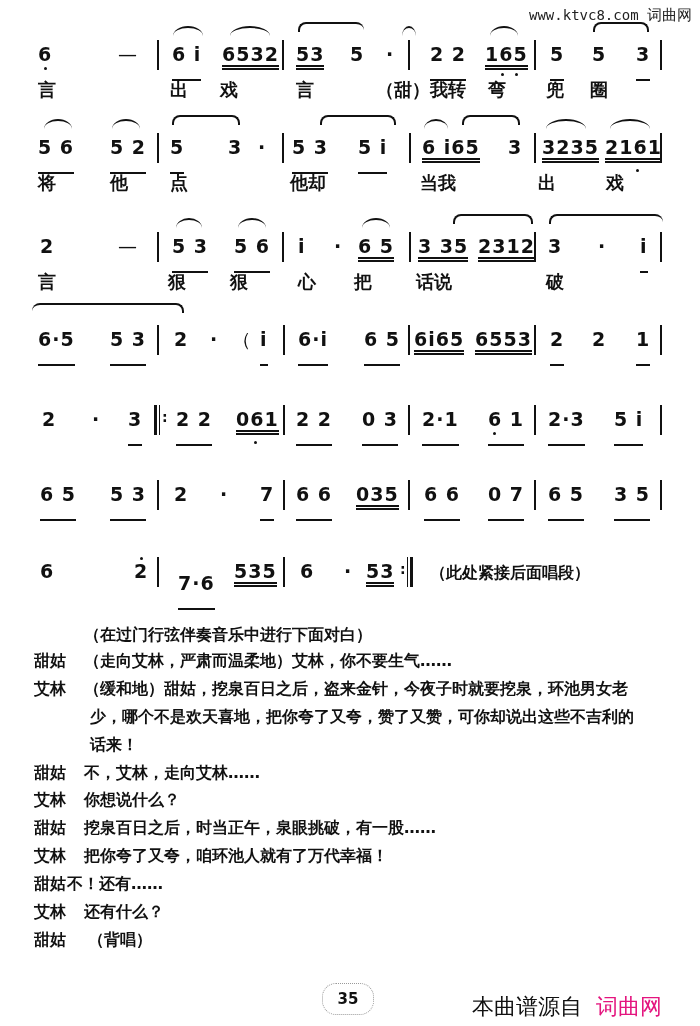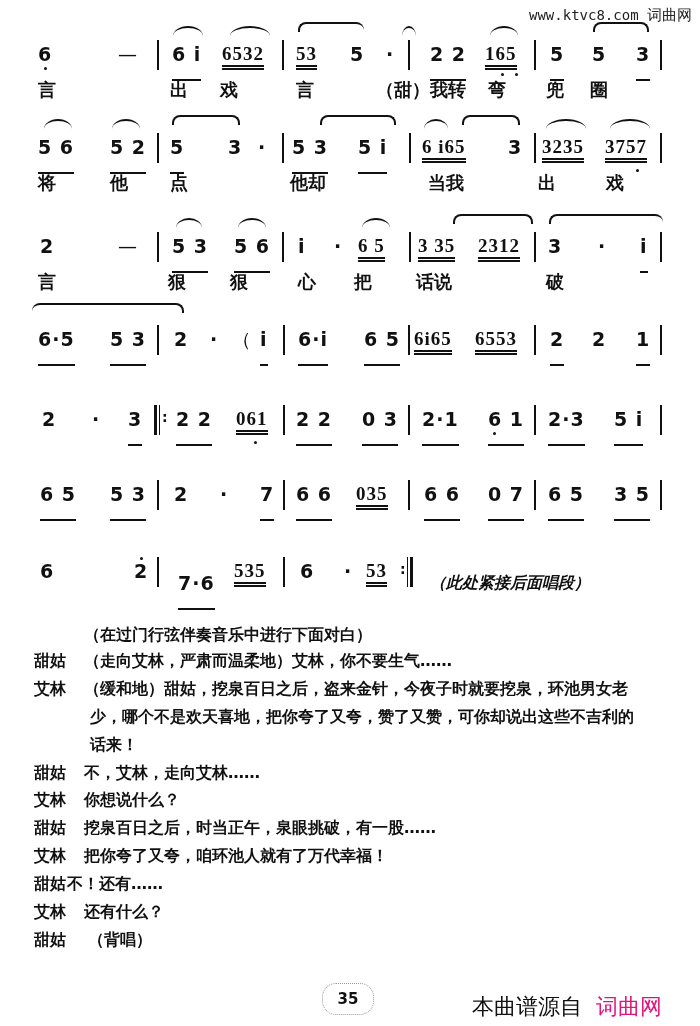--- a/index.html
+++ b/index.html
@@ -3,21 +3,21 @@
 <meta charset="utf-8">
 <style>
   html,body{margin:0;padding:0;background:#fff;}
   body{width:700px;height:1026px;position:relative;overflow:hidden;
        font-family:"DejaVu Sans","Liberation Sans",sans-serif;color:#111;}
   .wm{position:absolute;top:6px;right:8px;font-family:"DejaVu Sans Mono","Liberation Mono",monospace;font-size:14px;color:#222;}
   .wm .cn{font-family:"DejaVu Sans",sans-serif;font-size:15px;}
   .row{position:absolute;left:0;width:700px;}
   .tok{position:absolute;font-weight:bold;font-size:19px;line-height:20px;white-space:nowrap;letter-spacing:1px;}
   .u1{border-bottom:2px solid #111;padding-bottom:15px;}
-  .u2{border-bottom:5px double #111;padding-bottom:1px;font-family:Liberation Serif, serif;}
+  .u2{border-bottom:5px double #111;padding-bottom:1px;}
   .bar{position:absolute;width:2px;background:#111;height:30px;}
   .dbar{position:absolute;width:6px;height:30px;border-left:3px solid #111;border-right:1.5px solid #111;box-sizing:border-box;}
   .lyr{position:absolute;font-size:18px;font-weight:bold;line-height:20px;white-space:nowrap;}
   .slur{position:absolute;border-top:2px solid #111;border-radius:50% 50% 0 0 / 100% 100% 0 0;height:8px;}
   .tie{position:absolute;border-top:2px solid #111;border-left:2px solid #111;border-right:2px solid #111;border-radius:8px 8px 0 0;height:8px;border-bottom:none;}
   .dot-b{position:absolute;width:3px;height:3px;border-radius:50%;background:#111;}
   .dlg{position:absolute;left:0;width:700px;font-size:16px;line-height:26px;font-weight:bold;}
   .dlg .sp{position:absolute;left:34px;}
   .dlg .tx{position:absolute;left:88px;white-space:nowrap;}
   .pageno{position:absolute;left:322px;top:983px;width:50px;height:30px;border:1px dotted #999;border-radius:14px;text-align:center;font-weight:bold;font-size:15px;line-height:30px;}
@@ -86,28 +86,28 @@
   <span class="tok u1" style="left:358px;top:4px;">5 i</span>
   <div class="bar" style="left:409px;top:0;"></div>
   <span class="slur" style="left:424px;top:-14px;width:24px;"></span>
   <span class="tie" style="left:462px;top:-18px;width:54px;"></span>
   <span class="tok u2" style="left:422px;top:4px;">6 i65</span>
   <span class="tok" style="left:508px;top:4px;">3</span>
   <div class="bar" style="left:534px;top:0;"></div>
   <span class="slur" style="left:546px;top:-14px;width:40px;"></span>
   <span class="tok u2" style="left:542px;top:4px;">3235</span>
   <span class="slur" style="left:610px;top:-14px;width:40px;"></span>
-  <span class="tok u2" style="left:605px;top:4px;">3757</span>
+  <span class="tok u2" style="left:605px;top:4px;">2161</span>
   <span class="dot-b" style="left:636px;top:36px;"></span>
   <div class="bar" style="left:660px;top:0;"></div>
   <span class="lyr" style="left:38px;top:40px;">将</span>
   <span class="lyr" style="left:110px;top:40px;">他</span>
   <span class="lyr" style="left:170px;top:40px;">点</span>
   <span class="lyr" style="left:290px;top:40px;">他却</span>
-  <span class="lyr" style="left:420px;top:40px;margin-left:8px;">当我</span>
+  <span class="lyr" style="left:420px;top:40px;">当我</span>
   <span class="lyr" style="left:538px;top:40px;">出</span>
   <span class="lyr" style="left:606px;top:40px;">戏</span>
 </div>
 
 <div class="row" style="top:232px;">
   <span class="tok" style="left:40px;top:4px;">2</span>
   <span class="tok" style="left:118px;top:4px;font-weight:normal;">—</span>
   <div class="bar" style="left:157px;top:0;"></div>
   <span class="slur" style="left:176px;top:-14px;width:26px;"></span>
   <span class="tok u1" style="left:172px;top:4px;">5 3</span>
@@ -206,21 +206,21 @@
   <span class="tok" style="left:134px;top:4px;">2</span>
   <div class="bar" style="left:157px;top:0;"></div>
   <span class="tok u1" style="left:172px;top:16px;margin-left:6px;">7·6</span>
   <span class="tok u2" style="left:234px;top:4px;">535</span>
   <div class="bar" style="left:283px;top:0;"></div>
   <span class="tok" style="left:300px;top:4px;">6</span>
   <span class="tok" style="left:344px;top:4px;">·</span>
   <span class="tok u2" style="left:366px;top:4px;">53</span>
   <span class="tok" style="left:400px;top:2px;font-size:14px;">:</span>
   <div class="dbar" style="left:407px;top:0;border-left:1.5px solid #111;border-right:3px solid #111;"></div>
-  <span class="note" style="left:430px;top:16px;font-style:italic;">（此处紧接后面唱段）</span>
+  <span class="note" style="left:430px;top:6px;">（此处紧接后面唱段）</span>
 </div>
 
 <div class="dlg" style="top:622px;">
   <span class="tx" style="left:84px;">（在过门行弦伴奏音乐中进行下面对白）</span>
 </div>
 
 <div class="dlg" style="top:648px;">
   <span class="sp">甜姑</span>
   <span class="tx" style="left:84px;">（走向艾林，严肃而温柔地）艾林，你不要生气……</span>
 </div>

